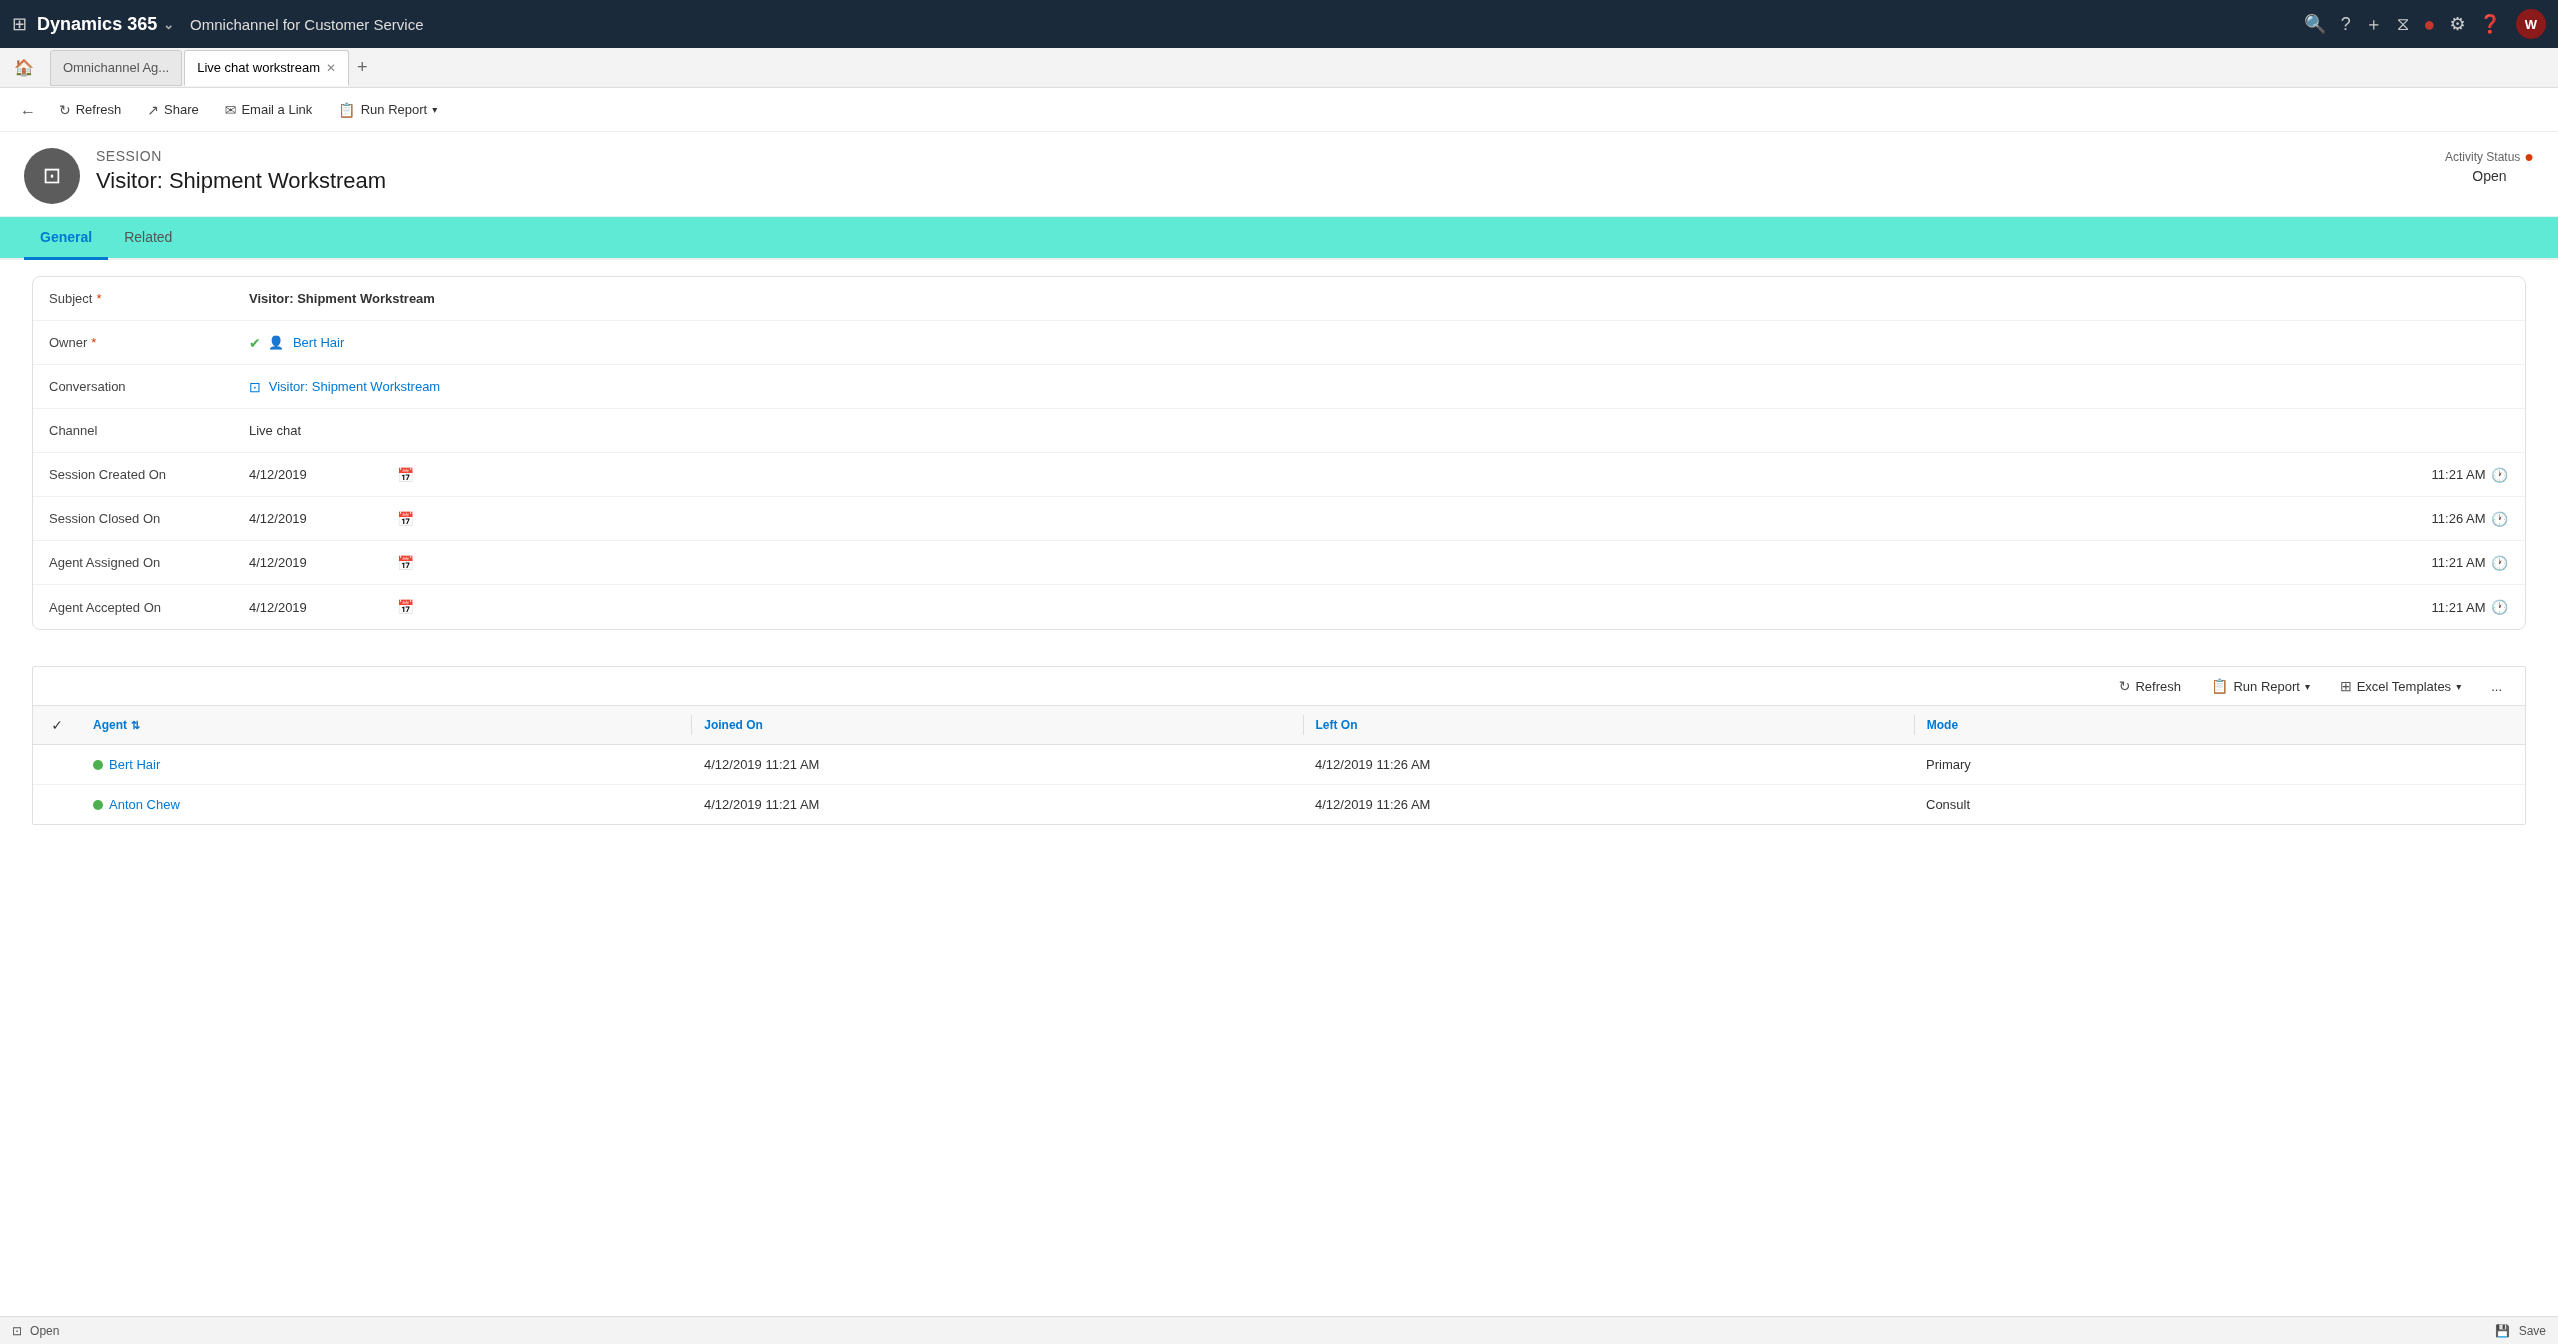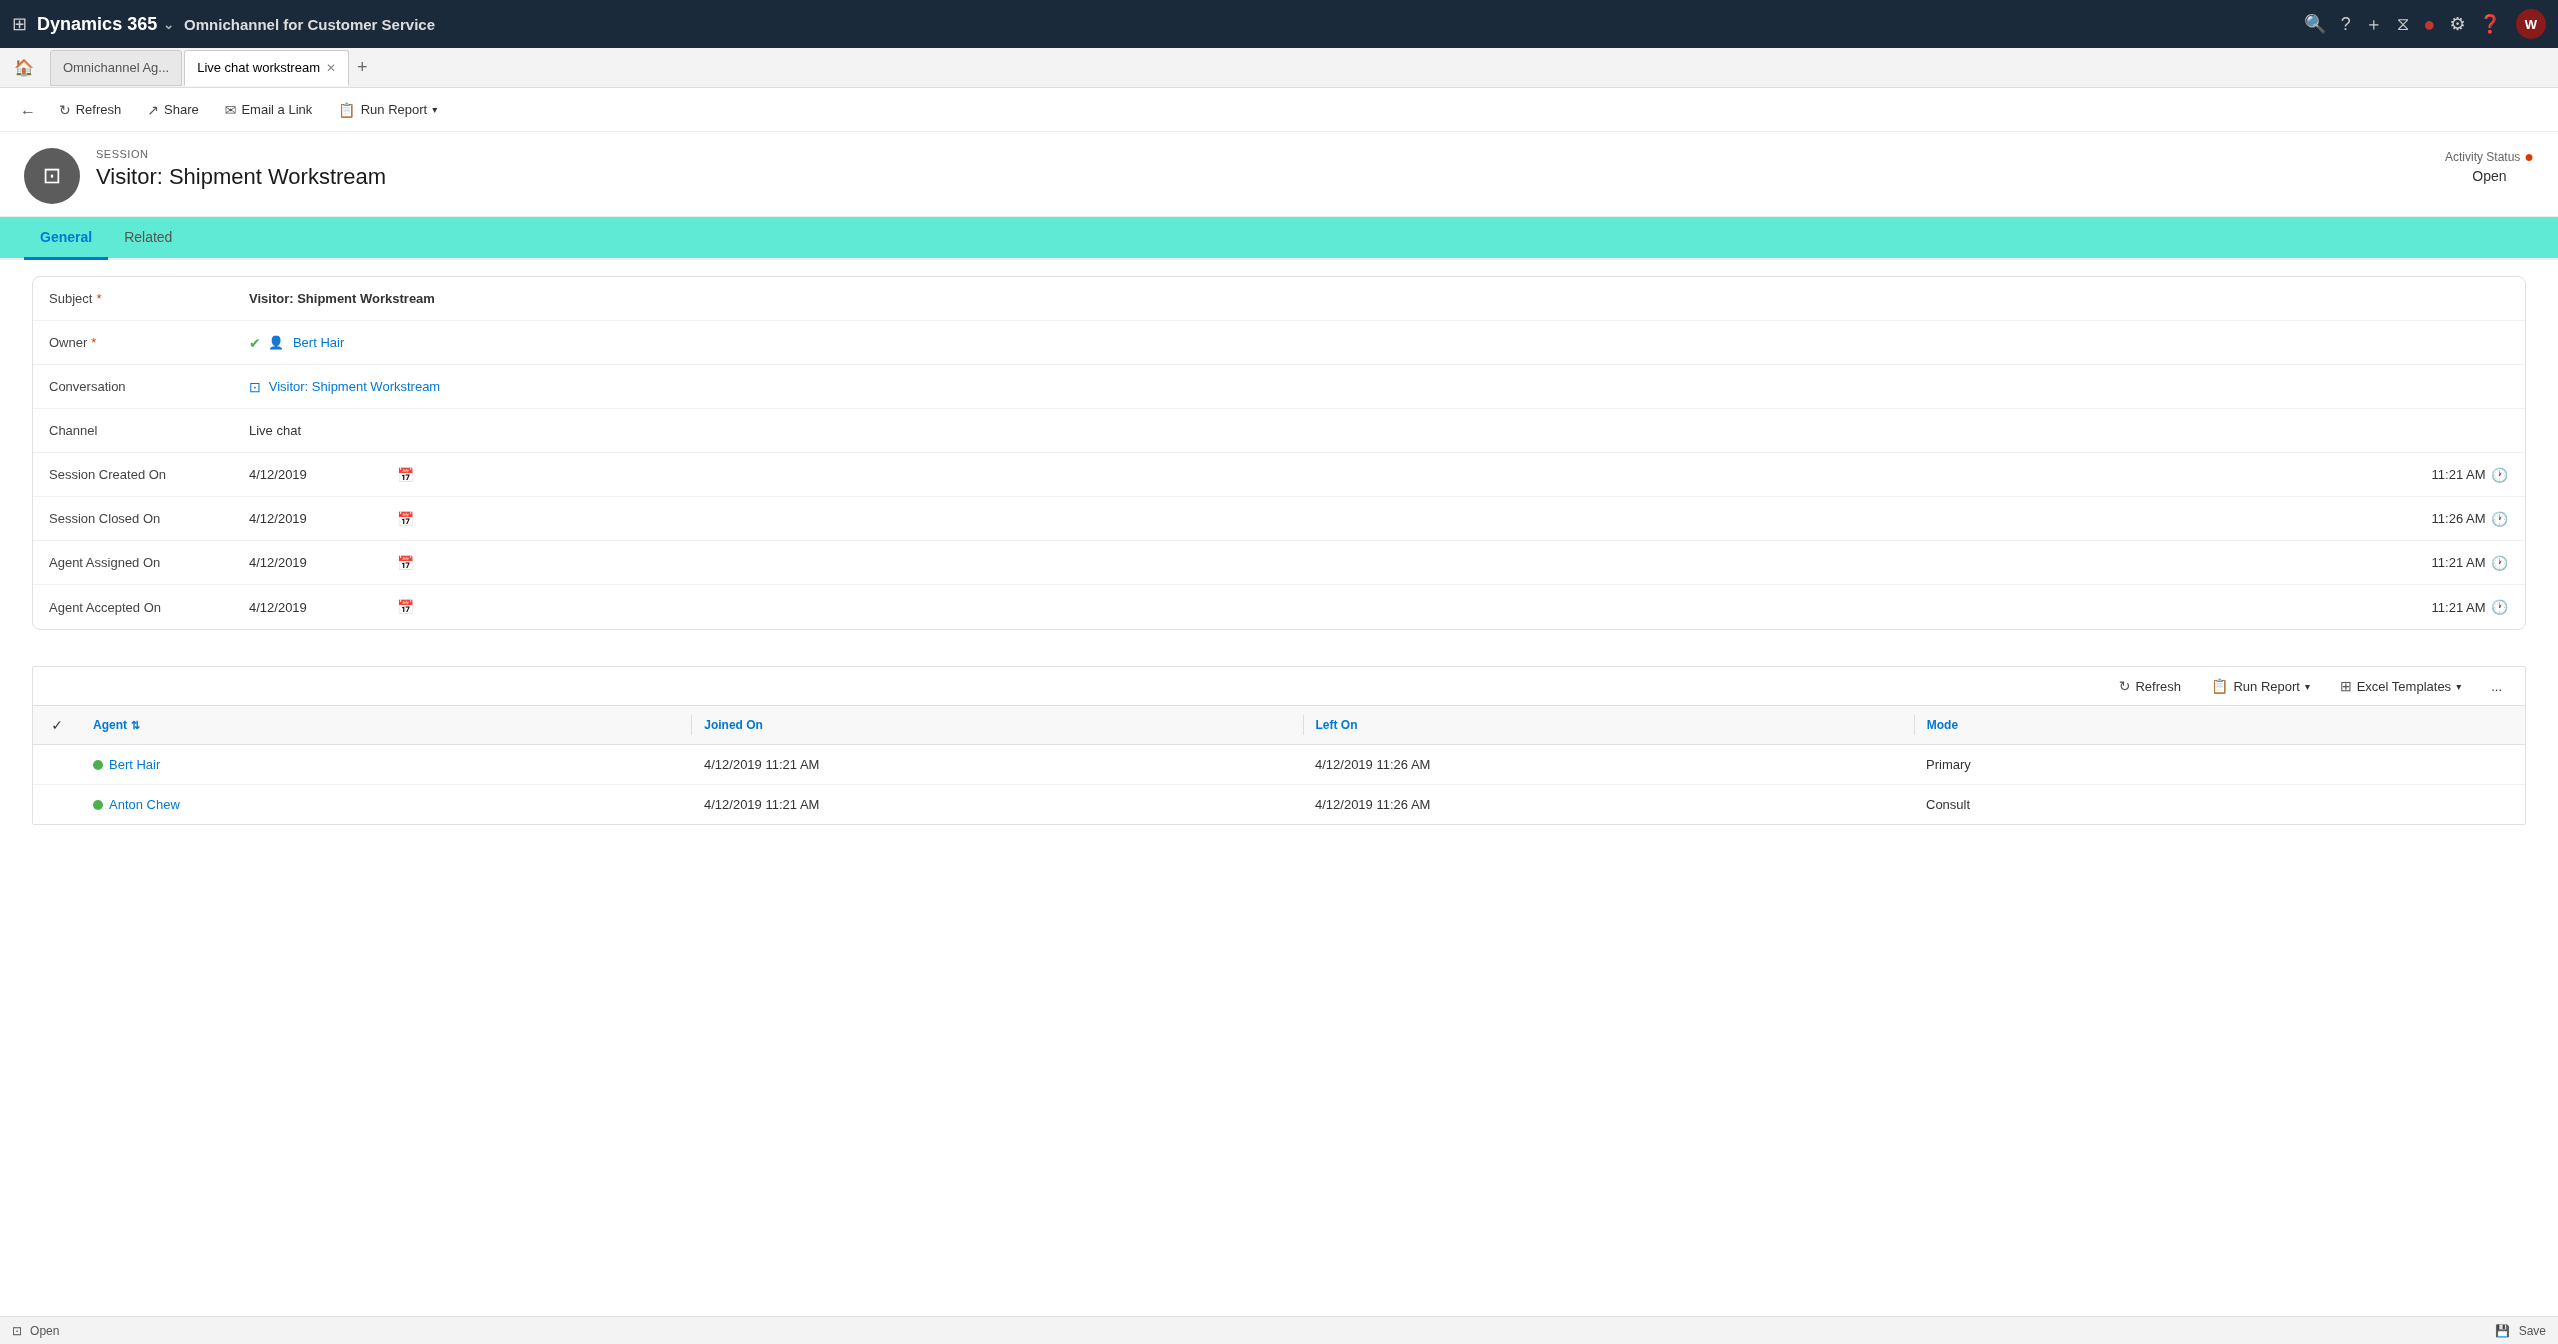--- a/index.html
+++ b/index.html
@@ -12,21 +12,21 @@
       height: 48px;
       display: flex;
       align-items: center;
       padding: 0 12px;
       gap: 10px;
       position: relative;
     }
     .top-nav .grid-icon { color: #ccc; font-size: 18px; cursor: pointer; }
     .top-nav .app-title { font-size: 18px; font-weight: 600; color: #fff; display: flex; align-items: center; gap: 6px; }
     .top-nav .app-title .caret { font-size: 13px; color: #aaa; }
-    .top-nav .app-subtitle { font-size: 15px; color: #ddd; margin-left: 0; font-weight: bold; }
+    .top-nav .app-subtitle { font-size: 15px; color: #ddd; margin-left: 6px; }
     .top-nav-right { margin-left: auto; display: flex; align-items: center; gap: 14px; color: #ccc; font-size: 18px; }
     .top-nav-right .avatar { background: #8b1a1a; border-radius: 50%; width: 30px; height: 30px; display: flex; align-items: center; justify-content: center; font-size: 13px; font-weight: 600; color: #fff; }
 
     
     .tab-bar {
       background: #f3f3f3;
       border-bottom: 1px solid #ddd;
       display: flex;
       align-items: center;
       height: 40px;
@@ -63,21 +63,21 @@
       display: flex;
       align-items: flex-start;
       padding: 16px 24px 12px 24px;
       border-bottom: 1px solid #eee;
     }
     .page-header-icon {
       width: 56px; height: 56px; border-radius: 50%; background: #5c5c5c;
       display: flex; align-items: center; justify-content: center;
       color: #fff; font-size: 22px; margin-right: 16px; flex-shrink: 0;
     }
-    .page-header-info .label { font-size: 11px; color: #666; text-transform: uppercase; letter-spacing: 0.5px; }
+    .page-header-info .label { font-size: 14px; color: #666; text-transform: uppercase; letter-spacing: 0.5px; }
     .page-header-info .title { font-size: 22px; font-weight: 400; color: #1a1a1a; margin-top: 4px; }
     .page-header-right { margin-left: auto; text-align: center; }
     .activity-status-label { font-size: 12px; color: #666; margin-bottom: 2px; display: flex; align-items: center; gap: 4px; }
     .activity-status-label .dot { color: #d83b01; font-size: 16px; }
     .activity-status-value { font-size: 14px; color: #333; }
 
     
     .section-tabs {
       display: flex;
       align-items: center;

